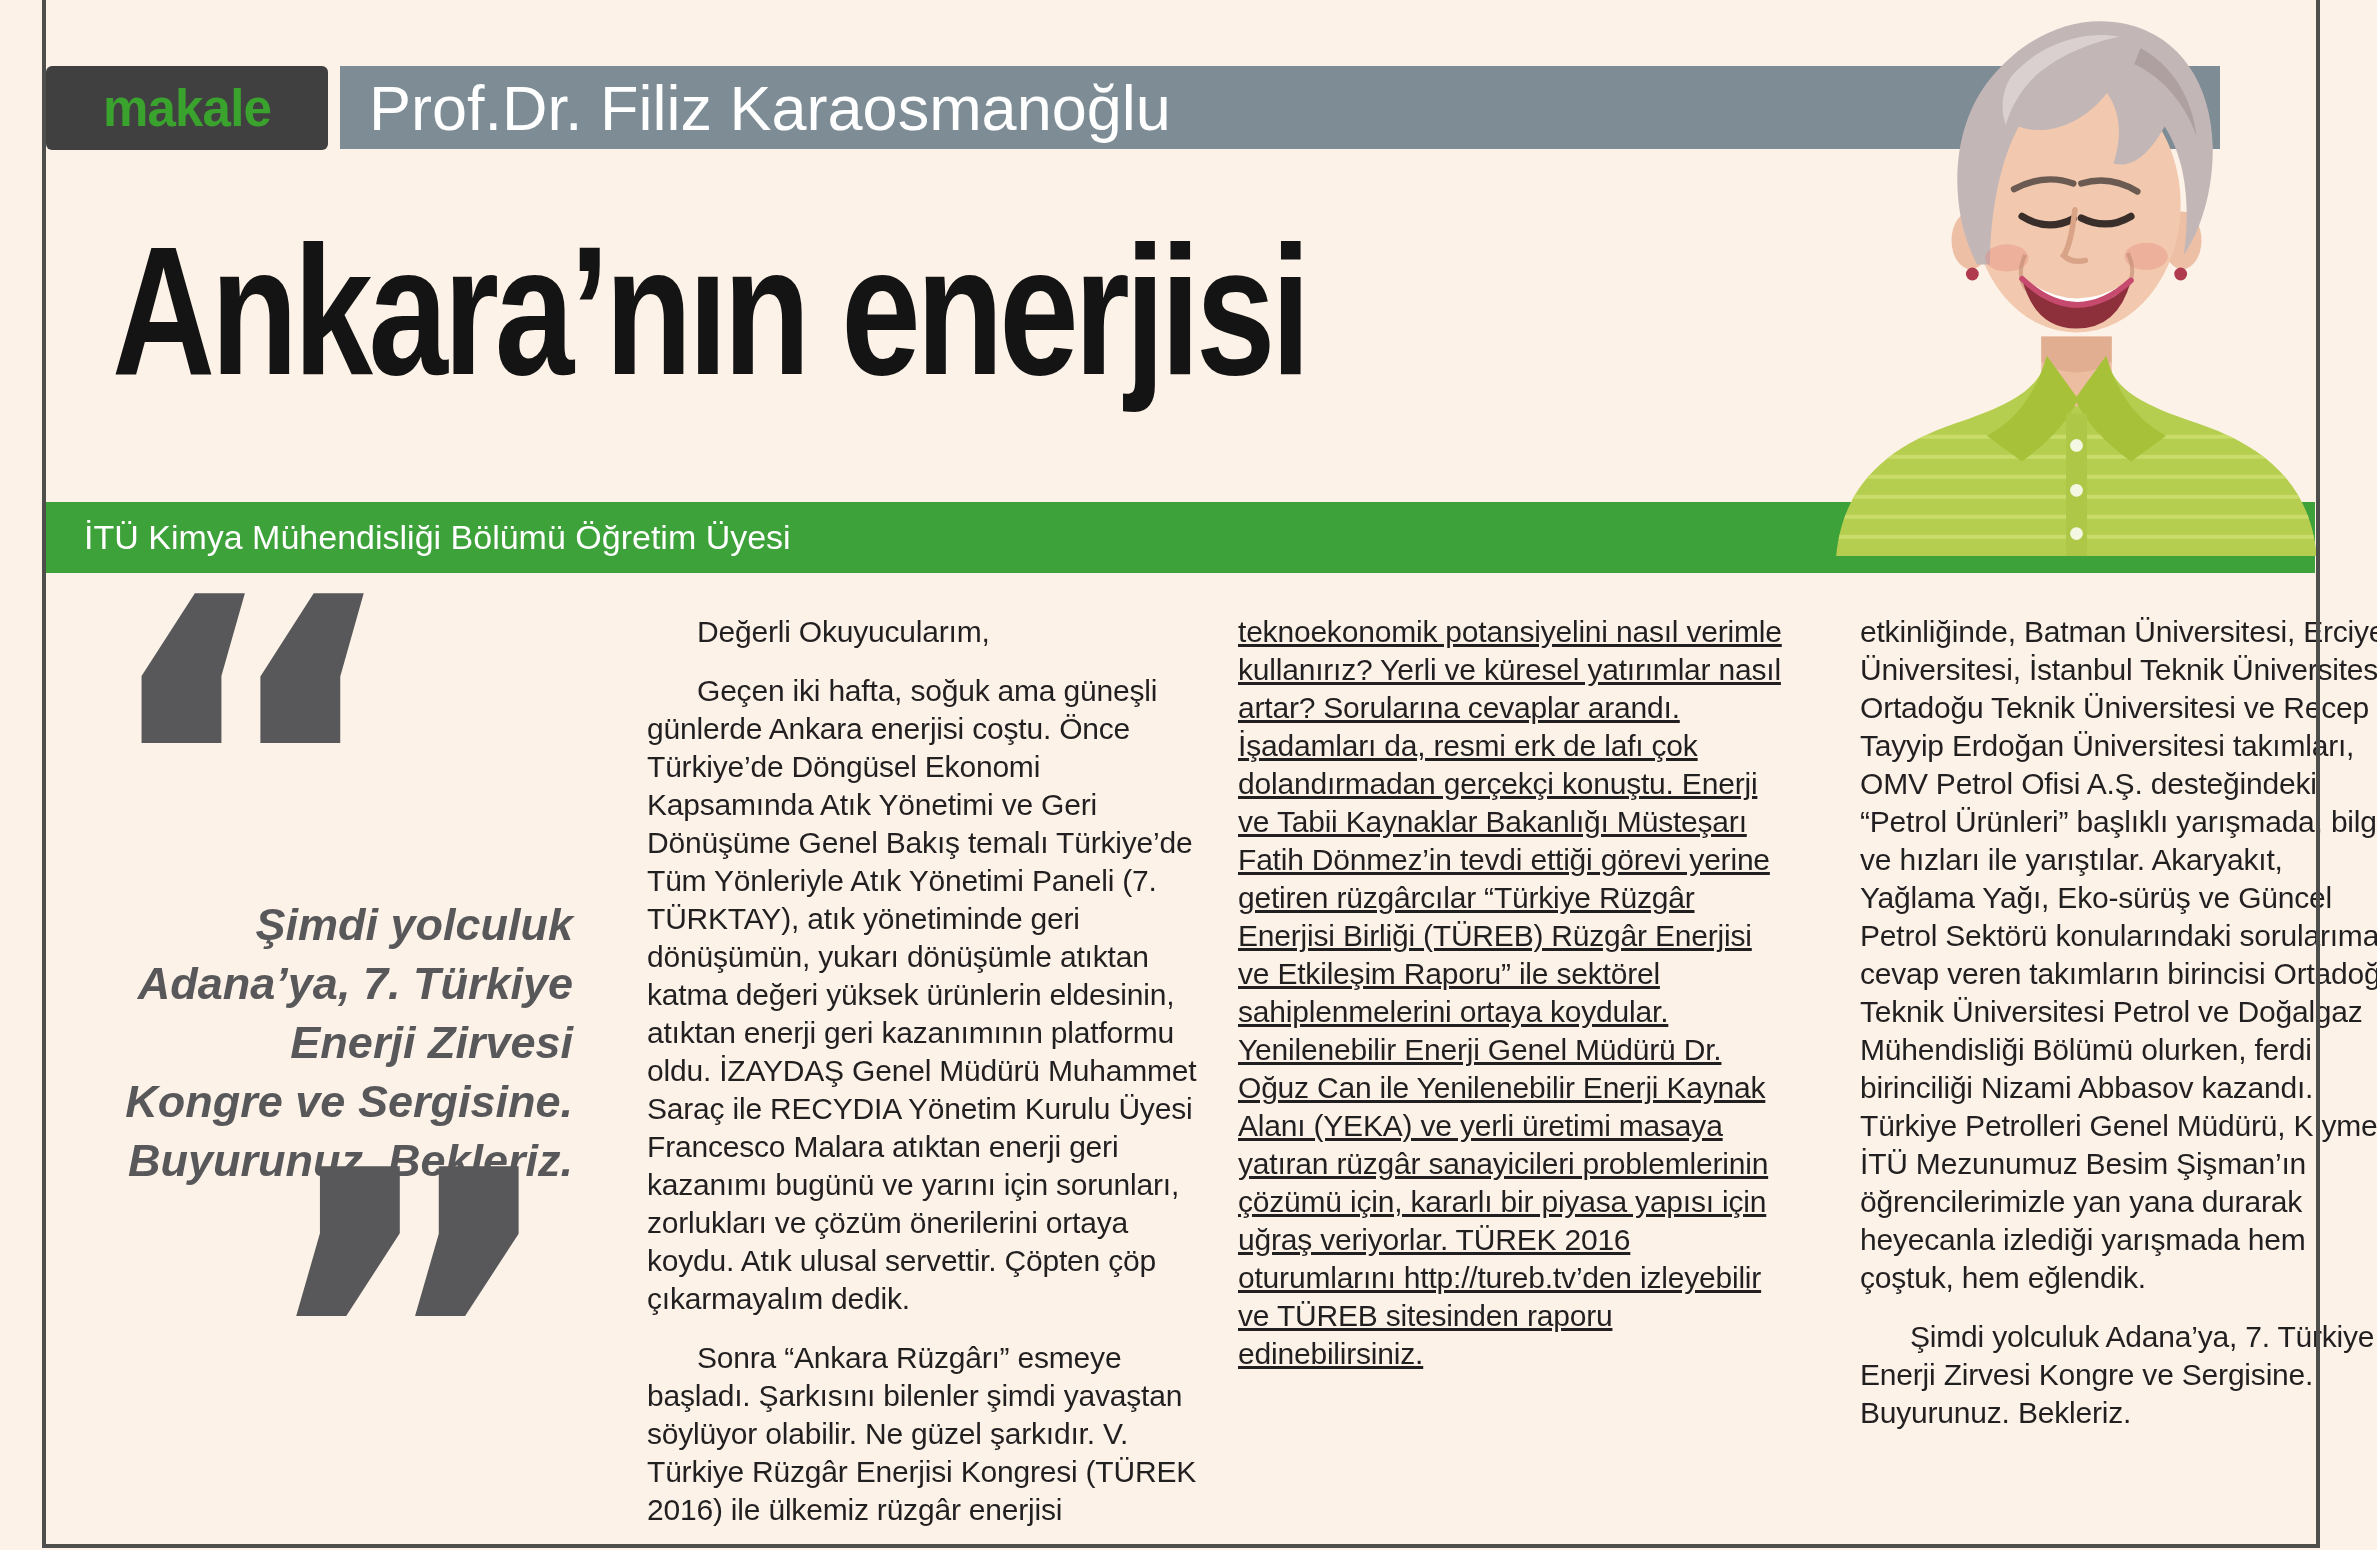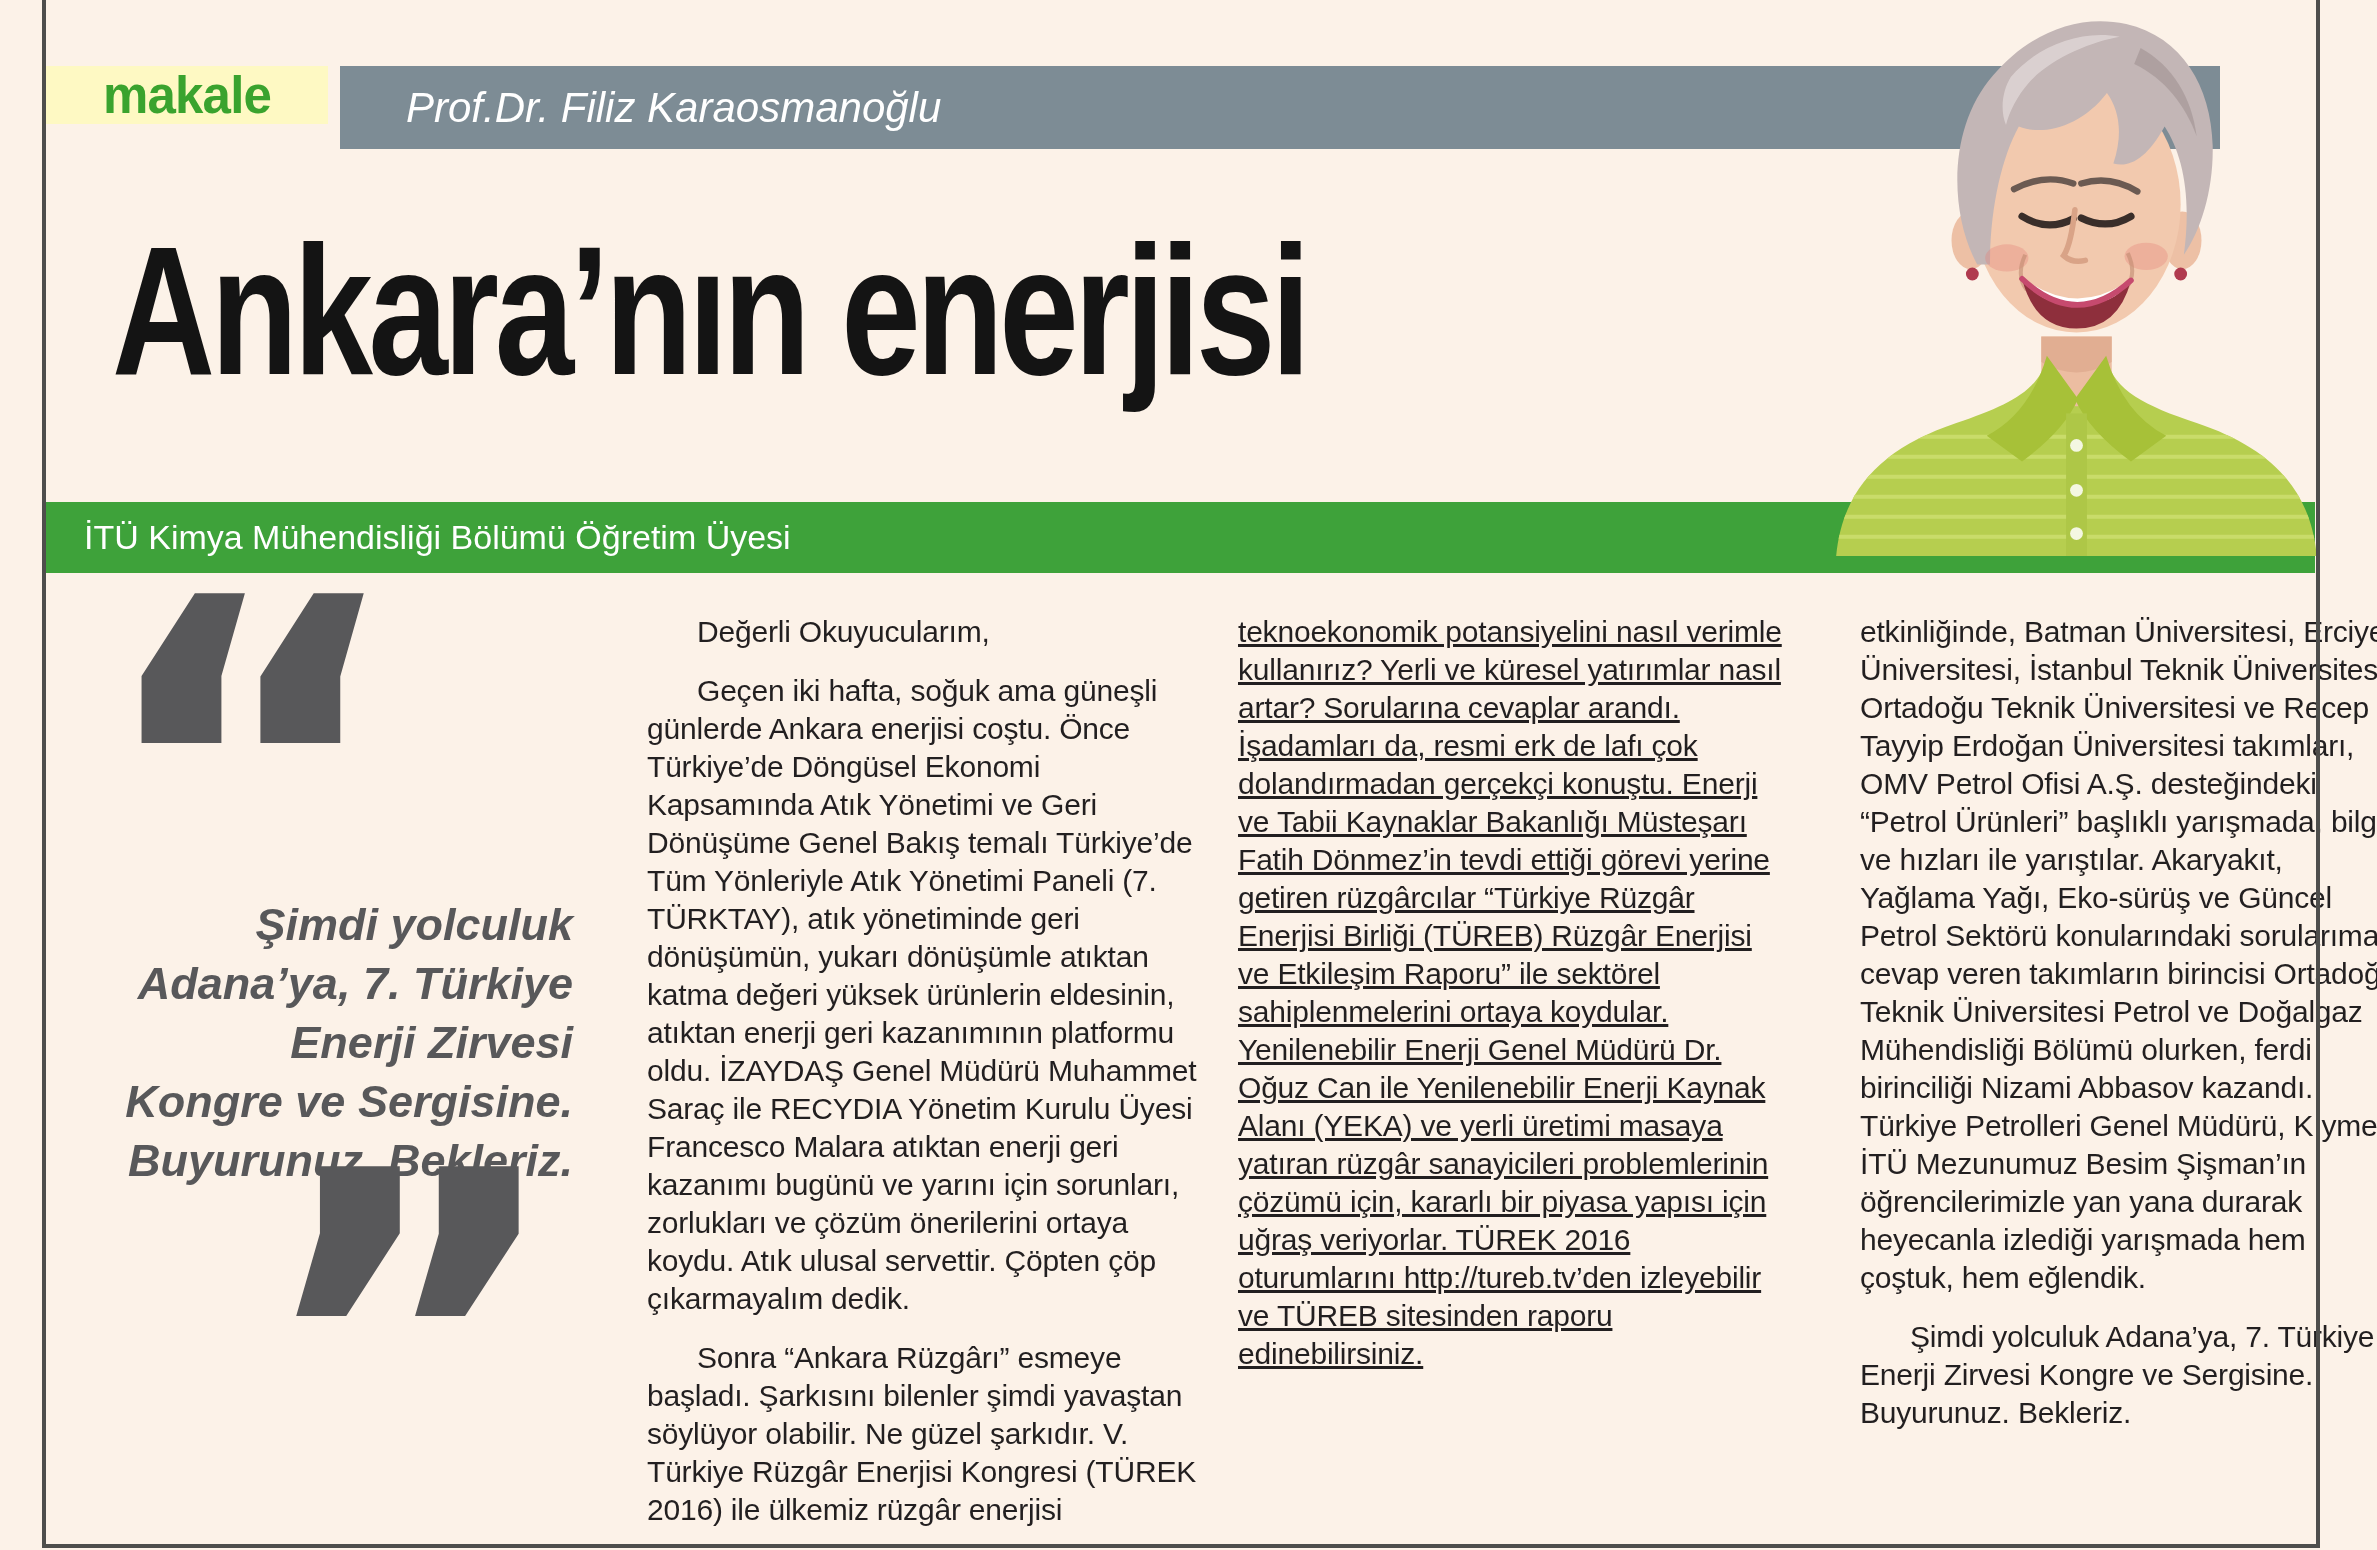--- a/index.html
+++ b/index.html
@@ -3,26 +3,26 @@
 <meta charset="utf-8">
 <style>
   html,body{margin:0;padding:0;background:#fcf2e8;}
   .page{position:relative;width:2377px;height:1550px;background:#fcf2e8;overflow:hidden;
         font-family:"Liberation Sans",sans-serif;}
   
   .frame{position:absolute;left:42px;top:0;width:2278px;height:1548px;box-sizing:border-box;
          border-left:4px solid #4e4e4c;border-right:4px solid #4e4e4c;border-bottom:4.8px solid #4e4e4c;
          z-index:6;pointer-events:none;}
   
-  .kicker-box{position:absolute;left:46px;top:66px;width:282px;height:58px;background:#fef9c3;
-              display:flex;align-items:center;justify-content:center;z-index:2;}
+  .kicker-box{position:absolute;left:46px;top:66px;width:282px;height:84px;background:#404040;
+              display:flex;align-items:center;justify-content:center;z-index:2;border-radius:6px;}
   .kicker-box span{color:#3aa32e;font-size:51px;font-weight:700;letter-spacing:-0.8px;}
   .author-bar{position:absolute;left:340px;top:66px;width:1880px;height:83px;background:#7d8c95;
               display:flex;align-items:center;z-index:1;}
-  .author-bar span{color:#ffffff;font-size:42px;font-weight:400;padding-left:66px;letter-spacing:0;font-style:italic;}
+  .author-bar span{color:#ffffff;font-size:63px;font-weight:400;padding-left:29px;letter-spacing:0;}
   .title{position:absolute;left:112px;top:218px;margin:0;color:#141414;font-weight:700;
          font-size:183px;line-height:1.02;letter-spacing:-5.6px;white-space:nowrap;
          transform:scaleX(0.78);transform-origin:left top;z-index:1;}
   .green-bar{position:absolute;left:46px;top:502px;width:2269px;height:71px;background:#3ea23a;
              display:flex;align-items:center;z-index:1;}
   .green-bar span{color:#ffffff;font-size:34px;font-weight:400;padding-left:38px;}
   
   .photo{position:absolute;left:1836px;top:0;width:481px;height:556px;z-index:4;}
   
   .quote-col{position:absolute;left:92px;top:613px;width:481px;height:898px;z-index:1;}

